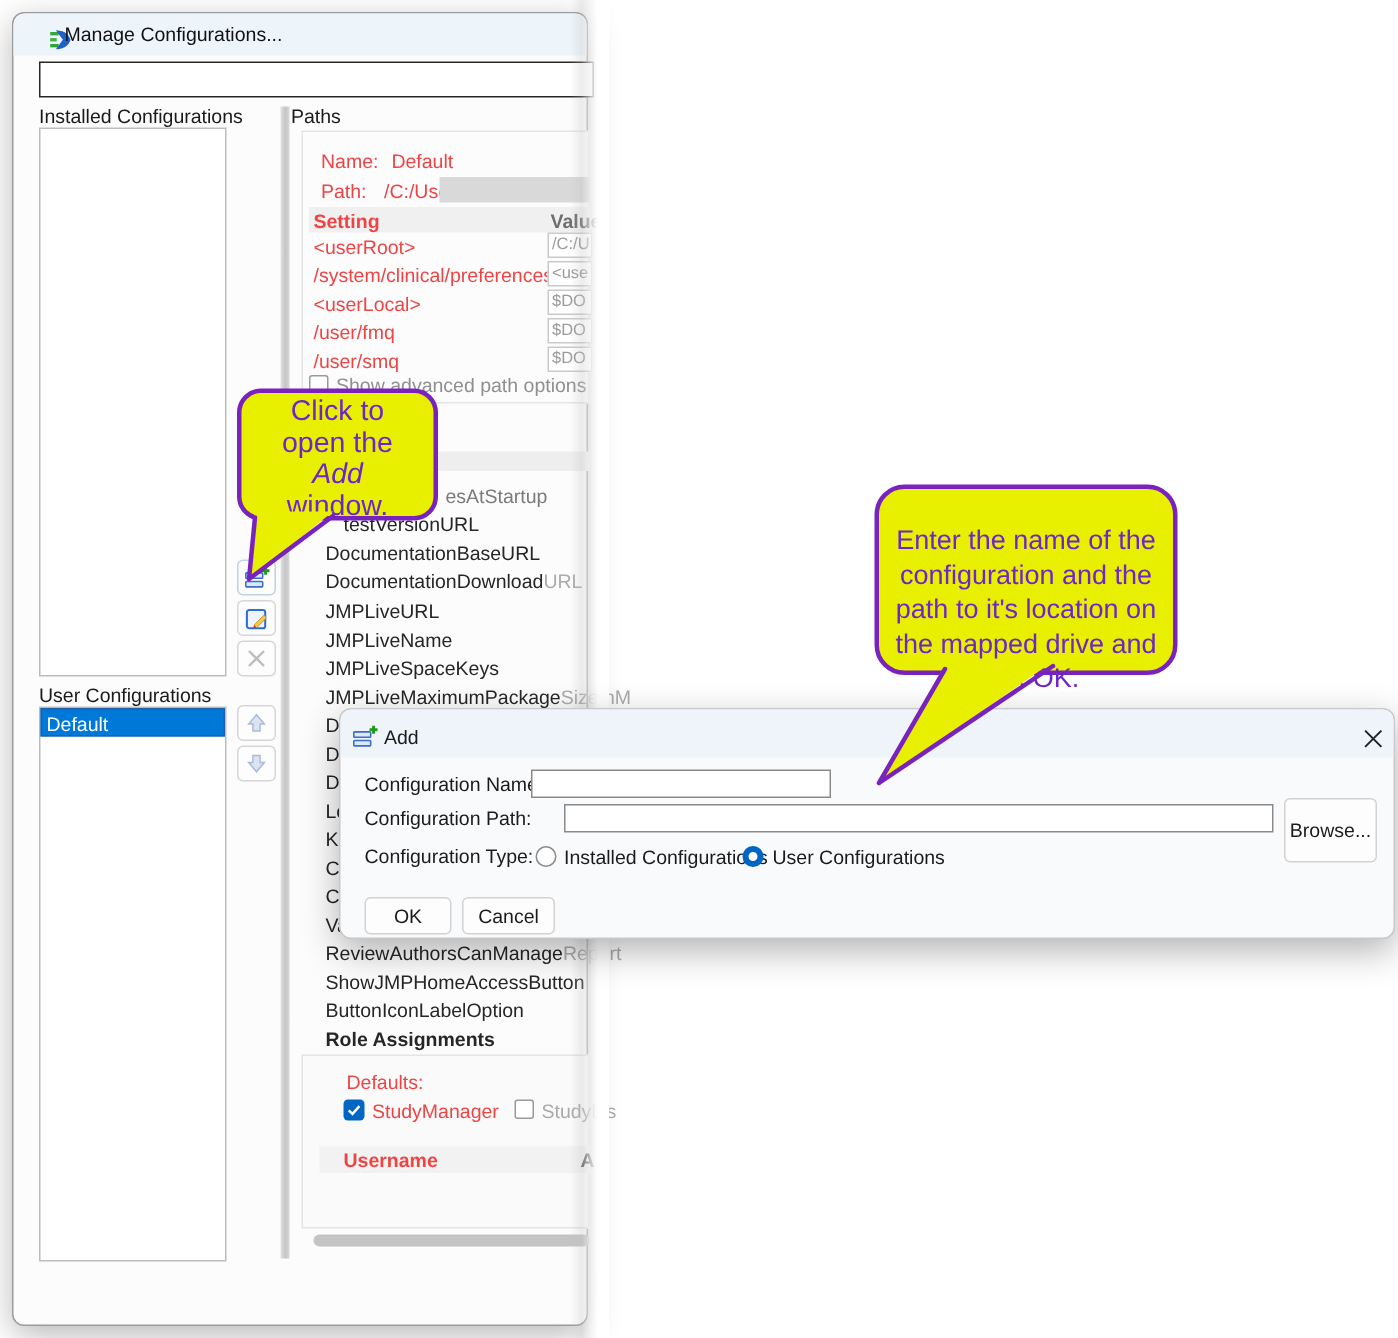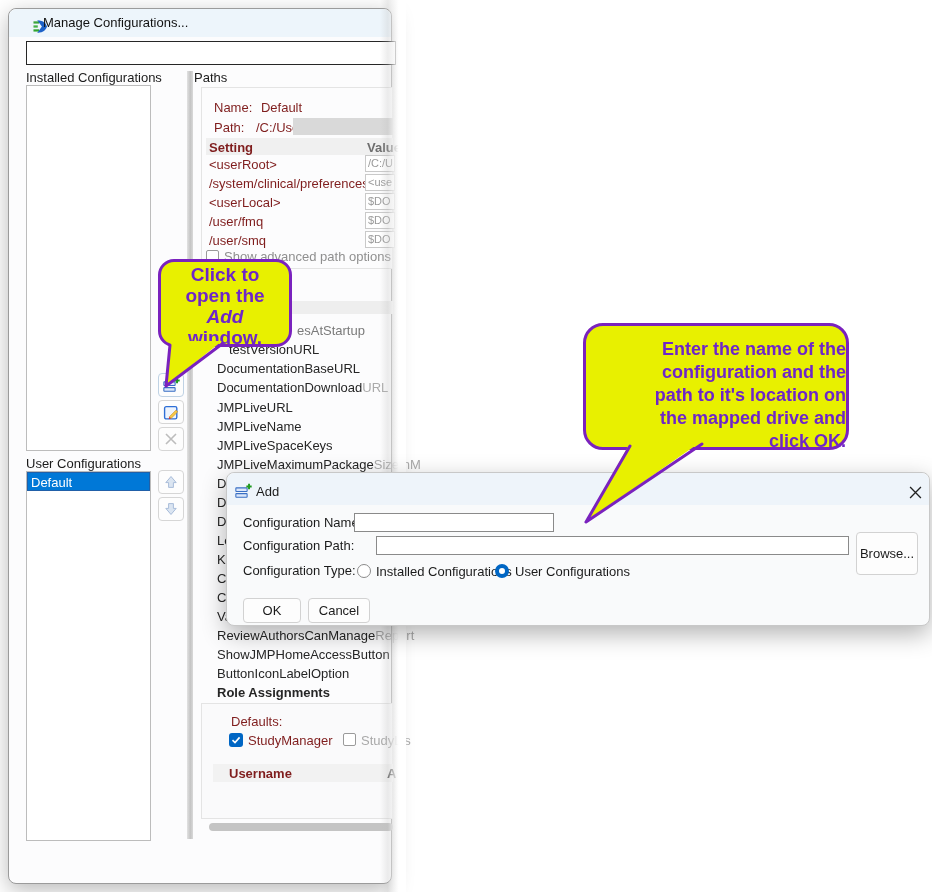--- a/index.html
+++ b/index.html
@@ -28,21 +28,21 @@
 
   .tool-btn{width:26px;height:24px;border:1px solid #d6d6d6;border-radius:4px;background:#fdfdfd;
     display:flex;align-items:center;justify-content:center;box-sizing:border-box;}
   .tool-btn.focused{border-color:#bfd2e4;}
 
   .vsep{width:6px;background:linear-gradient(90deg,#e2e2e2,#c4c4c4 55%,#d9d9d9);}
 
   .groupbox{border:1px solid #e4e4e4;background:#fcfcfd;box-sizing:border-box;}
   .band{background:#f0f0f0;}
   .bold{font-weight:bold;}
-  .prow{font-size:13px;color:#7f1d1d;white-space:nowrap;}
+  .prow{font-size:13px;color:#ef4444;white-space:nowrap;}
   .pval{width:30px;height:17px;border:1px solid #c9c9c9;background:#fff;color:#9a9a9a;
     font-size:11px;line-height:15px;padding:0 2px;overflow:hidden;white-space:nowrap;box-sizing:border-box;}
   .srow{font-size:13px;color:#262626;white-space:nowrap;}
   .cb{width:13px;height:13px;border:1px solid #9a9a9a;border-radius:2px;background:#fff;box-sizing:border-box;}
   .cb.checked{width:14px;height:14px;border:none;background:var(--accent-blue);border-radius:3px;
     display:flex;align-items:center;justify-content:center;}
   .radio{width:14px;height:14px;border-radius:50%;background:#fff;box-sizing:border-box;border:1px solid #8b8b8b;}
   .radio.selected{border:4px solid var(--accent-blue);}
 
   
@@ -50,26 +50,26 @@
     border-radius:8px;box-shadow:0 8px 24px rgba(0,0,0,.30);z-index:10;box-sizing:border-box;}
   .dlg-title{left:0;top:0;right:0;height:32px;background:#eef4fa;border-radius:8px 8px 0 0;}
   .txt{border:1px solid #8a8a8a;background:#fff;box-sizing:border-box;padding:0 4px;
     font:12px "Liberation Sans",sans-serif;outline:none;}
   .dlg-btn{border:1px solid #d2d2d2;border-radius:4px;background:#fdfdfd;font-size:13px;
     display:flex;align-items:center;justify-content:center;box-sizing:border-box;}
   .dlg-label{font-size:13px;color:#1b1b1b;}
 
   
   .callout-body{background:var(--callout-yellow);border:3px solid var(--callout-purple);
-    box-sizing:border-box;z-index:30;color:var(--callout-text);font-weight:bold;text-align:center;}
+    box-sizing:border-box;z-index:30;color:var(--callout-text);font-weight:normal;text-align:center;}
   .callout-tail{z-index:31;pointer-events:none;}
   #callout-add-body{left:158px;top:259px;width:134px;height:88px;border-radius:16px;
     font-size:19px;line-height:21px;padding-top:2px;}
-  #callout-enter-body{left:583px;top:323px;width:266px;height:127px;border-radius:20px;
-    font-size:18px;line-height:23px;padding-top:12px;text-align:right;}
+  #callout-enter-body{left:583px;top:323px;width:202px;height:127px;border-radius:20px;
+    font-size:18px;line-height:23px;padding-top:23px;}
 
   .fade-right{left:380px;top:0;width:26px;height:892px;z-index:5;
     background:linear-gradient(90deg,rgba(255,255,255,0) 0%,rgba(190,190,190,.28) 30%,#fff 72%,#fff 100%);}
   .hscroll{height:8px;border-radius:4px;background:#c4c4c4;}
 </style>
 </head>
 <body>
 
 <div id="canvas">
 

